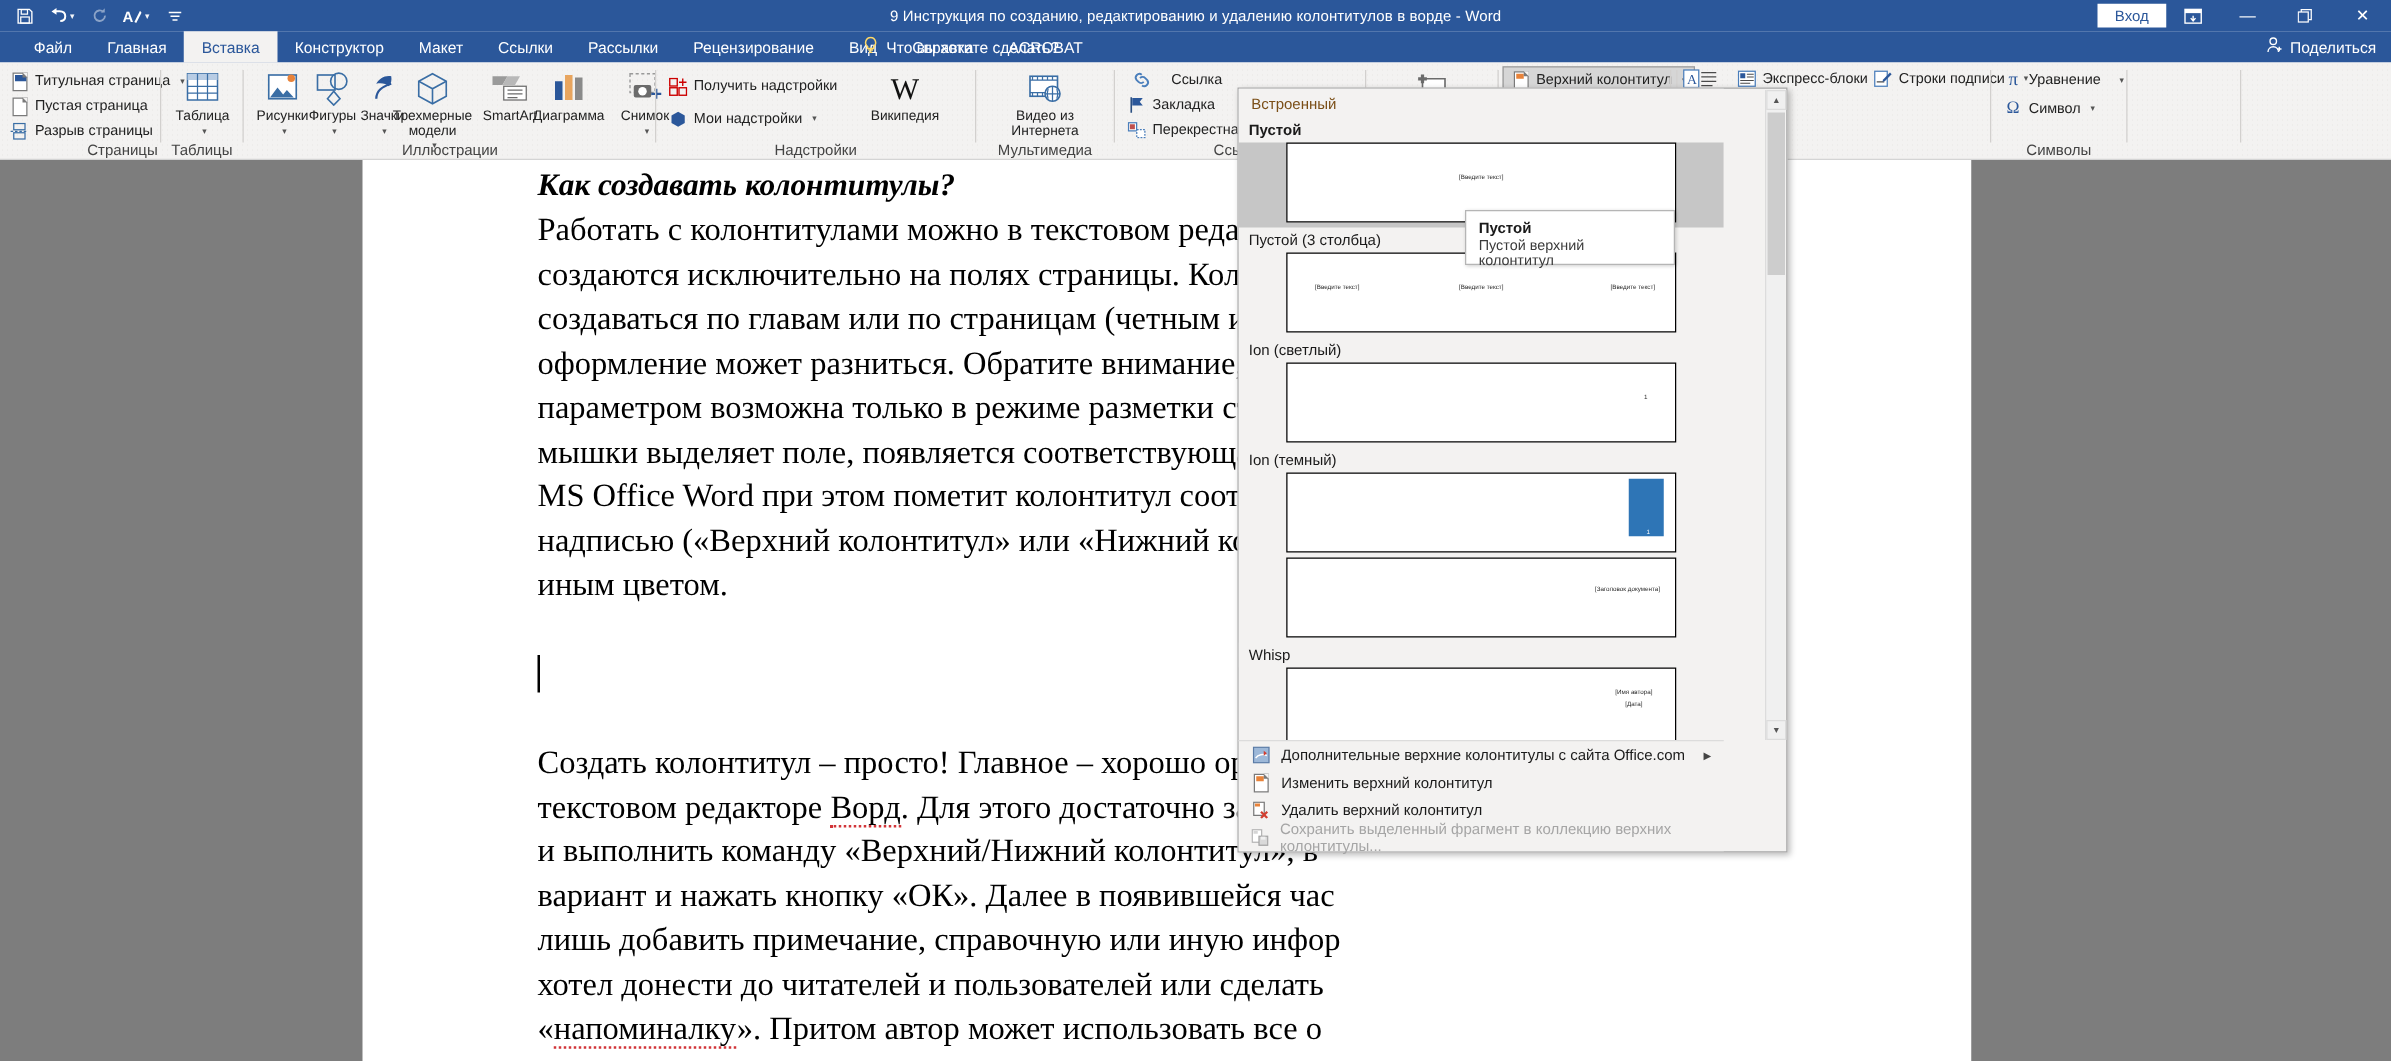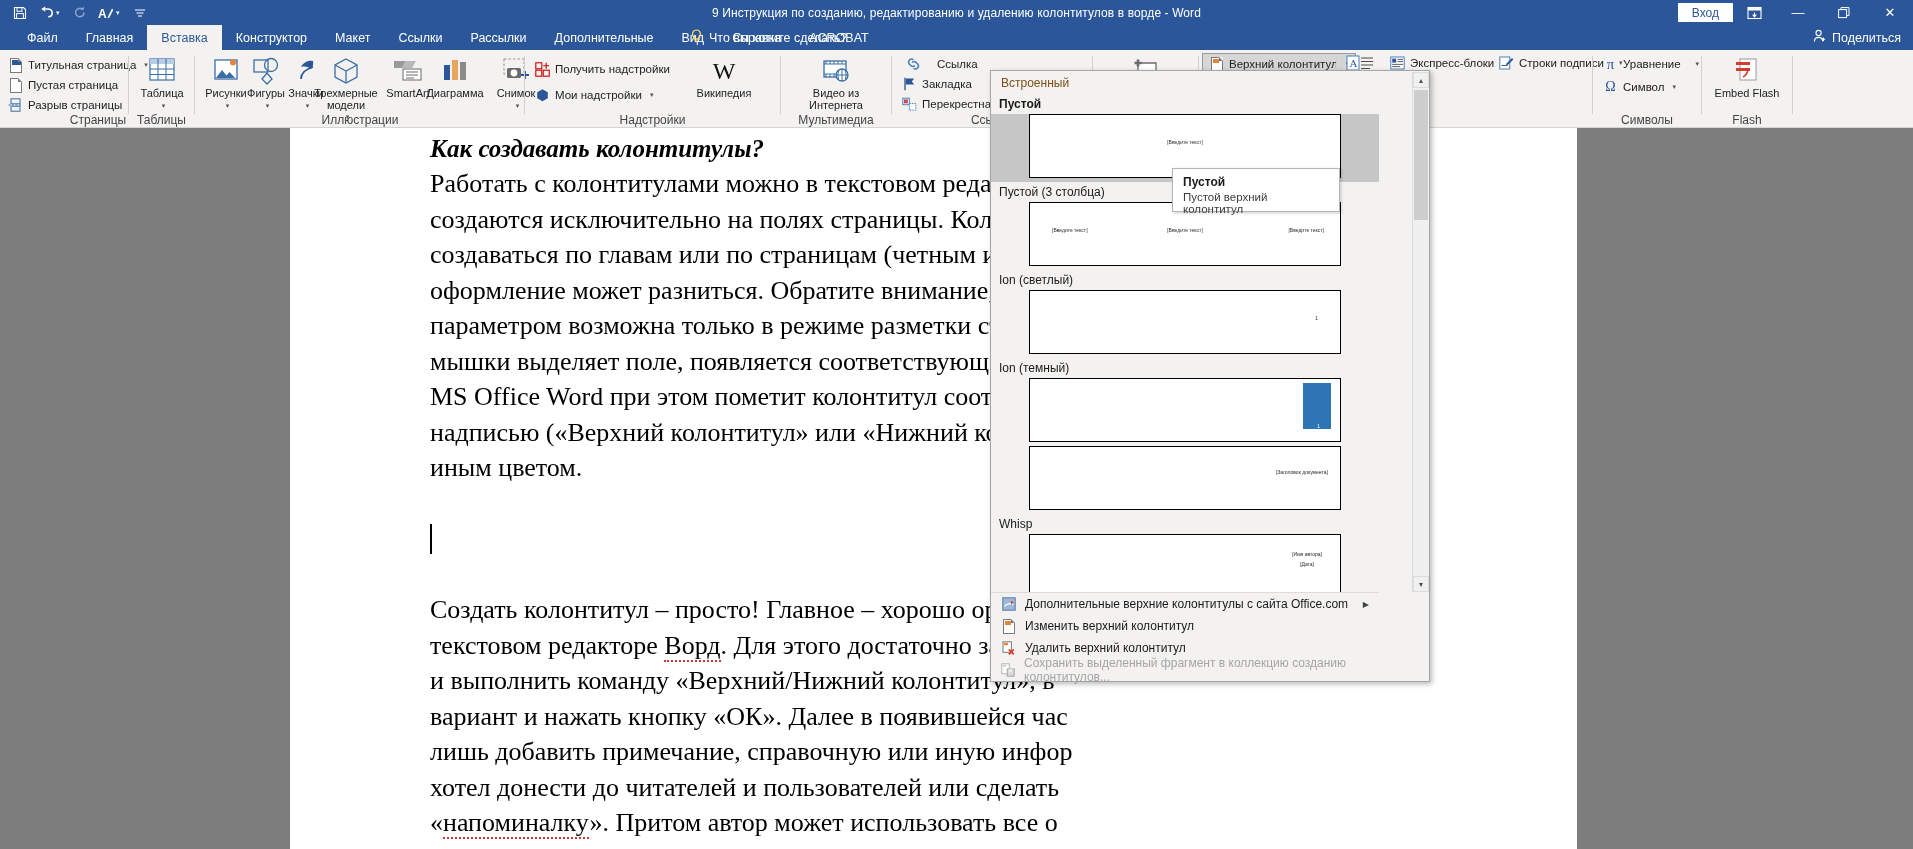--- a/index.html
+++ b/index.html
@@ -227,21 +227,21 @@
 
   <div class="tabbar">
     <div class="tabs">
       <div class="tab">Файл</div>
       <div class="tab">Главная</div>
       <div class="tab active">Вставка</div>
       <div class="tab">Конструктор</div>
       <div class="tab">Макет</div>
       <div class="tab">Ссылки</div>
       <div class="tab">Рассылки</div>
-      <div class="tab">Дополнительные</div>
+      <div class="tab">Рецензирование</div>
       <div class="tab">Вид</div>
       <div class="tab">Справка</div>
       <div class="tab">ACROBAT</div>
     </div>
     <div class="tellme">
       <span class="bulb">
         <svg width="13" height="14" viewBox="0 0 13 14">
             <path d="M6.5 1a4 4 0 0 1 2.4 7.2v1.6h-4.8V8.2A4 4 0 0 1 6.5 1z" fill="none" stroke="#ffd966" stroke-width="1.2"></path>
             <path d="M4.6 11h3.8M5.2 12.7h2.6" stroke="#ffd966" stroke-width="1.2"></path>
           </svg>
@@ -538,33 +538,20 @@
       </div>
       <div class="small-row" style="left:10px; top:28px;">
         <span class="sico" style="color:#2b579a; font-family:'Liberation Serif',serif; font-size:14px;">Ω</span>
         <span>Символ</span>
         <span class="cdrop">▾</span>
       </div>
       <div class="group-label">Символы</div>
     </div>
     <div class="group-sep" style="left:1701px;"></div>
 
-    <div class="group" style="left:1702px; width:90px;">
-      <div class="big-btn" style="left:12px; width:66px;">
-        <span class="big-ico">
-          <svg width="30" height="28" viewBox="0 0 30 28">
-              <rect x="8" y="2" width="16" height="21" fill="#fff" stroke="#9a9a9a" stroke-width="1"></rect>
-              <path d="M4 5h14v3H4zM4 11h14v3H4z" fill="#d23f31"></path>
-              <path d="M16 13c-1 4-3 6-5 7" fill="none" stroke="#d23f31" stroke-width="1.6"></path>
-            </svg>
-        </span>
-        <span>Embed Flash</span>
-      </div>
-      <div class="group-label">Flash</div>
-    </div>
     <div class="group-sep" style="left:1792px;"></div>
   </div>
 
   <div class="docarea">
     <div class="page">
       <div class="page-text">
         <h3>Как создавать колонтитулы?</h3>
         <p>Работать с колонтитулами можно в текстовом редакторе</p>
         <p>создаются исключительно на полях страницы. Колонтиту</p>
         <p>создаваться по главам или по страницам (четным и нечет</p>
@@ -679,21 +666,21 @@
       </div>
       <div class="gal-menu-item disabled">
         <span class="sico">
           <svg width="14" height="14" viewBox="0 0 14 14">
               <rect x="0.8" y="0.8" width="7.5" height="10" fill="#fff" stroke="#b5b5b5" stroke-width="1"></rect>
               <rect x="1.8" y="1.8" width="3.4" height="2.2" fill="#d5d5d5"></rect>
               <rect x="6.2" y="6" width="7" height="7.2" fill="#d9d9d9" stroke="#a5a5a5" stroke-width="1"></rect>
               <rect x="7.8" y="6.3" width="3.6" height="2.4" fill="#f0f0f0"></rect>
             </svg>
         </span>
-        <span>Сохранить выделенный фрагмент в коллекцию созданию колонтитулов...</span>
+        <span>Сохранить выделенный фрагмент в коллекцию верхних колонтитулы...</span>
       </div>
     </div>
   </div>
 
   <div class="tooltip">
     <div class="tt-title">Пустой</div>
     <div class="tt-desc">Пустой верхний колонтитул</div>
   </div>
 
 </div>

